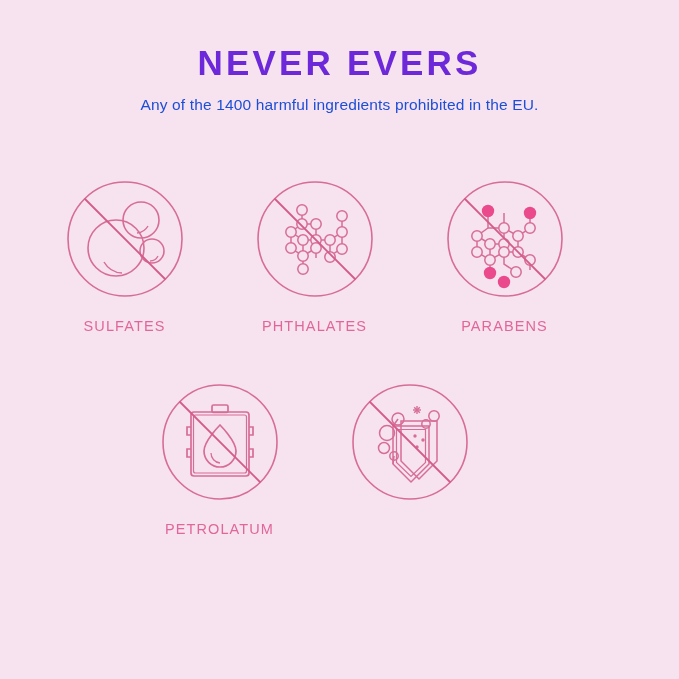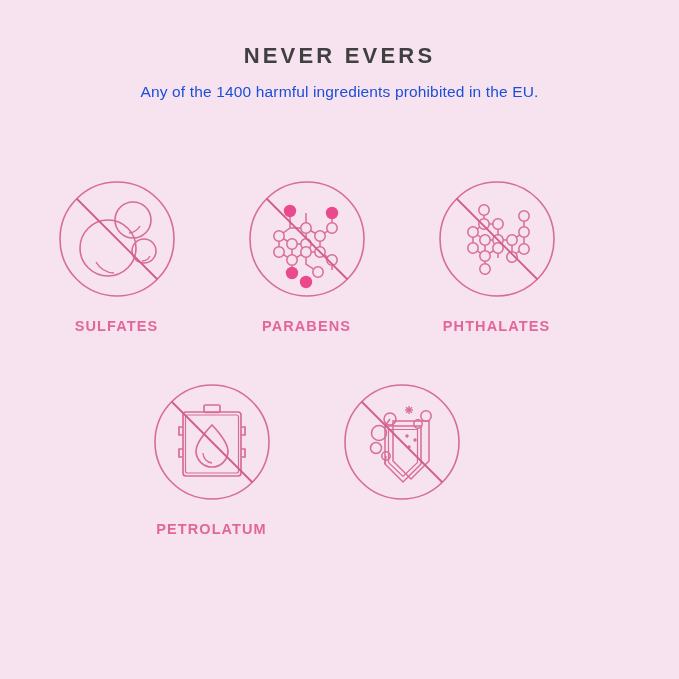--- a/index.html
+++ b/index.html
@@ -20,44 +20,43 @@
     background: #f6e3ef;
     box-sizing: border-box;
   }
 
   
   .header {
     padding-top: 45px;
     text-align: center;
   }
   .title {
-    font-size: 22px;
+    font-size: 35px;
     font-weight: 700;
     letter-spacing: 3.2px;
-    color: #404040;
+    color: #6d28d9;
     line-height: 1;
     margin: 0;
     font-family: "Liberation Sans", sans-serif;
   }
   .subtitle {
     margin: 17px 0 0 0;
     font-size: 15.5px;
     font-weight: 400;
     letter-spacing: 0.15px;
     color: #1d4ed8;
     line-height: 1;
   }
 
   
   .grid {
     position: absolute;
-    left: 4px;
+    left: 12px;
     top: 178px;
     width: 605px;
-    font-weight: bold;
   }
   .row {
     display: flex;
     justify-content: center;
   }
   .row-1 { gap: 50px; }
   .row-2 { gap: 50px; margin-top: 44px; }
 
   .item {
     width: 140px;
@@ -108,61 +107,20 @@
               <circle cx="77" cy="42" r="18"></circle>
               <circle cx="88" cy="73" r="12"></circle>
               <path d="M40 84 a22 22 0 0 0 18 11" stroke-width="1.5"></path>
               <path d="M73 55 a14 14 0 0 0 11 -7" stroke-width="1.4"></path>
               <path d="M86 83 a9 9 0 0 0 8 -5" stroke-width="1.3"></path>
             </g>
             <line x1="20.5" y1="20.5" x2="101.5" y2="101.5" stroke="#d35c88" stroke-width="1.8"></line>
           </svg>
         </div>
         <div class="item-label">SULFATES</div>
-      </div>
-
-      <div class="item">
-        <div class="icon-wrap">
-          <svg viewBox="0 0 122 122" xmlns="http://www.w3.org/2000/svg">
-            <circle cx="61" cy="61" r="57" fill="none" stroke="#d76d97" stroke-width="1.6"></circle>
-            <g stroke="#d76d97" stroke-width="1.5" fill="none">
-              <path d="M44 35 L44 50 L60 50 L60 35"></path>
-              <path d="M44 50 L33 58 L33 74 L46 82 L60 74 L60 50"></path>
-              <path d="M60 50 L74 58 L86 50 L86 36"></path>
-              <path d="M74 58 L74 74 L86 82 L86 92"></path>
-              <path d="M60 74 L74 74"></path>
-              <path d="M46 82 L46 94"></path>
-              <path d="M60 74 L60 86 L72 94"></path>
-              <path d="M33 58 L46 66 L60 66"></path>
-              <path d="M46 66 L46 82"></path>
-            </g>
-            <g fill="#f6e3ef" stroke="#d76d97" stroke-width="1.5">
-              <circle cx="60" cy="50" r="5.2"></circle>
-              <circle cx="33" cy="58" r="5.2"></circle>
-              <circle cx="46" cy="66" r="5.2"></circle>
-              <circle cx="60" cy="66" r="5.2"></circle>
-              <circle cx="33" cy="74" r="5.2"></circle>
-              <circle cx="46" cy="82" r="5.2"></circle>
-              <circle cx="60" cy="74" r="5.2"></circle>
-              <circle cx="74" cy="58" r="5.2"></circle>
-              <circle cx="74" cy="74" r="5.2"></circle>
-              <circle cx="86" cy="50" r="5.2"></circle>
-              <circle cx="86" cy="82" r="5.2"></circle>
-              <circle cx="72" cy="94" r="5.2"></circle>
-            </g>
-            <g fill="#ea4a8c">
-              <circle cx="44" cy="33" r="6.2"></circle>
-              <circle cx="86" cy="35" r="6.2"></circle>
-              <circle cx="46" cy="95" r="6.2"></circle>
-              <circle cx="60" cy="104" r="6.2"></circle>
-            </g>
-            <line x1="20.5" y1="20.5" x2="101.5" y2="101.5" stroke="#d35c88" stroke-width="1.8"></line>
-          </svg>
-        </div>
-        <div class="item-label">PARABENS</div>
       </div>
 
       <div class="item">
         <div class="icon-wrap">
           <svg viewBox="0 0 122 122" xmlns="http://www.w3.org/2000/svg">
             <circle cx="61" cy="61" r="57" fill="none" stroke="#d76d97" stroke-width="1.6"></circle>
             <g stroke="#d76d97" stroke-width="1.5" fill="none">
               <path d="M48 33 L48 46 L62 46"></path>
               <path d="M48 46 L37 54 L37 70 L49 78 L62 70"></path>
               <path d="M62 46 L62 62 L76 62 L88 54 L88 40"></path>
@@ -187,20 +145,61 @@
               <circle cx="76" cy="62" r="5.2"></circle>
               <circle cx="88" cy="54" r="5.2"></circle>
               <circle cx="88" cy="38" r="5.2"></circle>
               <circle cx="88" cy="71" r="5.2"></circle>
               <circle cx="76" cy="79" r="5.2"></circle>
             </g>
             <line x1="20.5" y1="20.5" x2="101.5" y2="101.5" stroke="#d35c88" stroke-width="1.8"></line>
           </svg>
         </div>
         <div class="item-label">PHTHALATES</div>
+      </div>
+
+      <div class="item">
+        <div class="icon-wrap">
+          <svg viewBox="0 0 122 122" xmlns="http://www.w3.org/2000/svg">
+            <circle cx="61" cy="61" r="57" fill="none" stroke="#d76d97" stroke-width="1.6"></circle>
+            <g stroke="#d76d97" stroke-width="1.5" fill="none">
+              <path d="M44 35 L44 50 L60 50 L60 35"></path>
+              <path d="M44 50 L33 58 L33 74 L46 82 L60 74 L60 50"></path>
+              <path d="M60 50 L74 58 L86 50 L86 36"></path>
+              <path d="M74 58 L74 74 L86 82 L86 92"></path>
+              <path d="M60 74 L74 74"></path>
+              <path d="M46 82 L46 94"></path>
+              <path d="M60 74 L60 86 L72 94"></path>
+              <path d="M33 58 L46 66 L60 66"></path>
+              <path d="M46 66 L46 82"></path>
+            </g>
+            <g fill="#f6e3ef" stroke="#d76d97" stroke-width="1.5">
+              <circle cx="60" cy="50" r="5.2"></circle>
+              <circle cx="33" cy="58" r="5.2"></circle>
+              <circle cx="46" cy="66" r="5.2"></circle>
+              <circle cx="60" cy="66" r="5.2"></circle>
+              <circle cx="33" cy="74" r="5.2"></circle>
+              <circle cx="46" cy="82" r="5.2"></circle>
+              <circle cx="60" cy="74" r="5.2"></circle>
+              <circle cx="74" cy="58" r="5.2"></circle>
+              <circle cx="74" cy="74" r="5.2"></circle>
+              <circle cx="86" cy="50" r="5.2"></circle>
+              <circle cx="86" cy="82" r="5.2"></circle>
+              <circle cx="72" cy="94" r="5.2"></circle>
+            </g>
+            <g fill="#ea4a8c">
+              <circle cx="44" cy="33" r="6.2"></circle>
+              <circle cx="86" cy="35" r="6.2"></circle>
+              <circle cx="46" cy="95" r="6.2"></circle>
+              <circle cx="60" cy="104" r="6.2"></circle>
+            </g>
+            <line x1="20.5" y1="20.5" x2="101.5" y2="101.5" stroke="#d35c88" stroke-width="1.8"></line>
+          </svg>
+        </div>
+        <div class="item-label">PARABENS</div>
       </div>
 
     </div>
 
     <div class="row row-2">
 
       <div class="item">
         <div class="icon-wrap">
           <svg viewBox="0 0 122 122" xmlns="http://www.w3.org/2000/svg">
             <circle cx="61" cy="61" r="57" fill="none" stroke="#d76d97" stroke-width="1.6"></circle>

